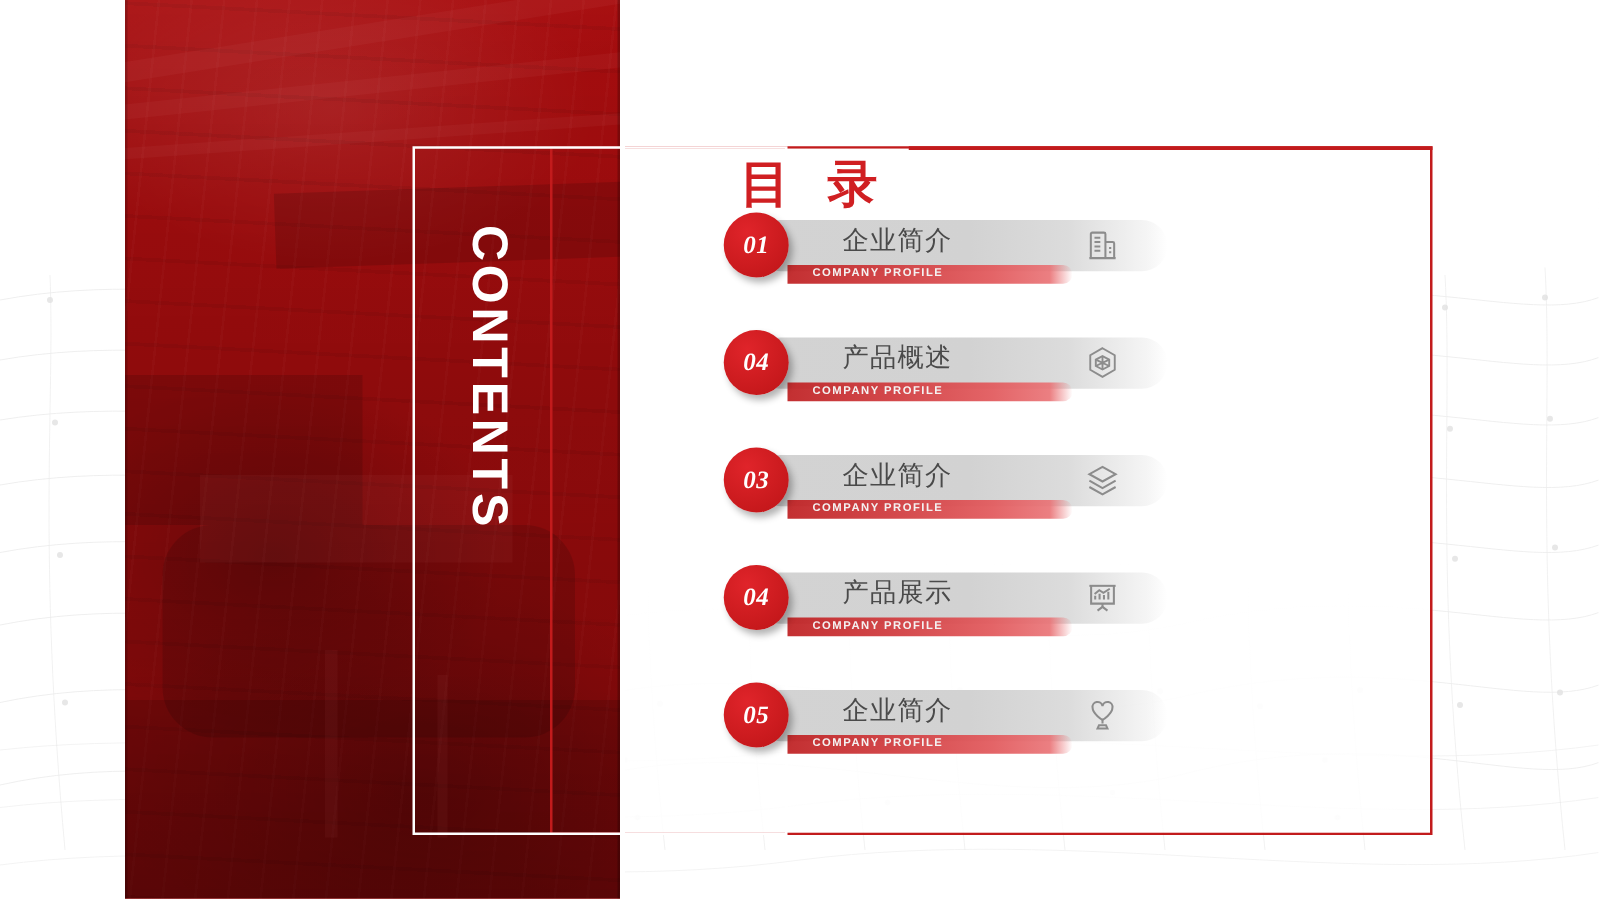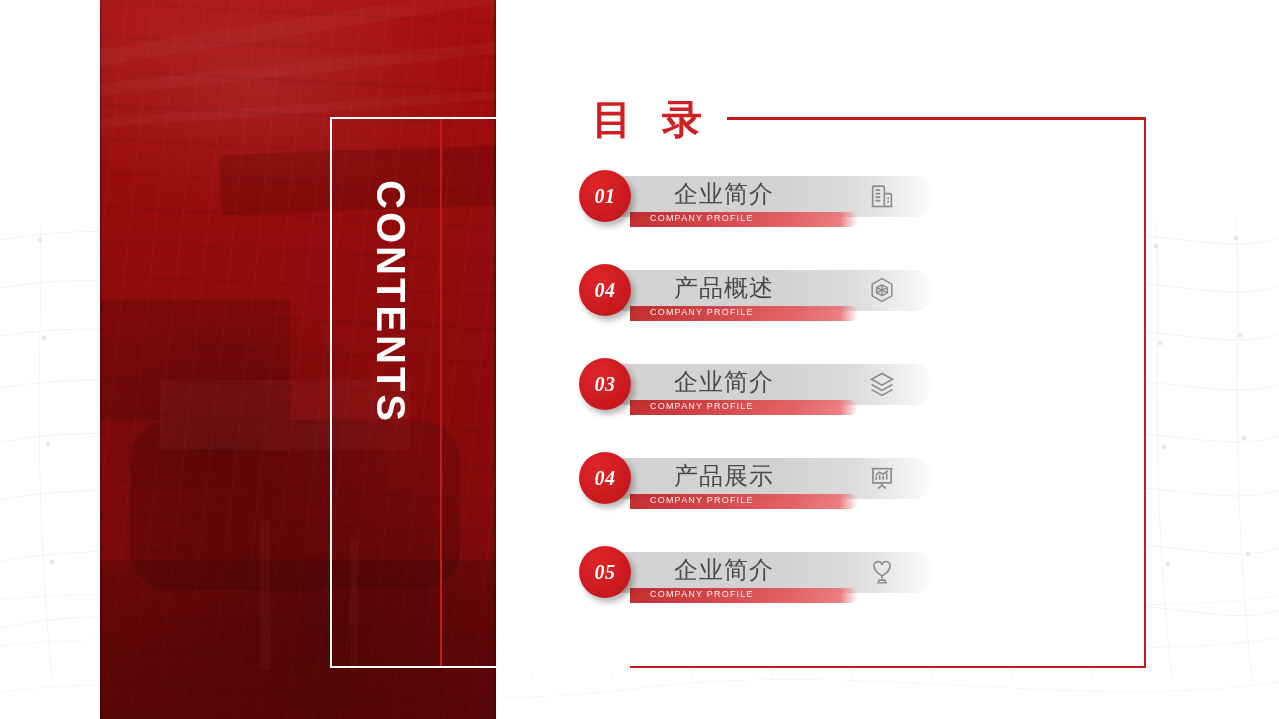--- a/index.html
+++ b/index.html
@@ -119,20 +119,21 @@
   .heading-text {
     color:#d01f22;
     font-size:40px;
     font-weight:700;
     letter-spacing:10px;
     line-height:1;
     font-family:"Liberation Serif", serif;
     white-space:nowrap;
     background:#ffffff;
     padding:4px 16px 4px 0;
+    margin-top:28px;
   }
   .heading-rule {
     position:absolute;
     left:727px; top:117px;
     width:419px; height:3px;
     background:#c21b1c;
     z-index:9;
   }
 
   
@@ -149,42 +150,42 @@
   .pill {
     position:absolute;
     left:26px; top:6px;
     width:330px; height:41px;
     border-radius:21px;
     background:linear-gradient(90deg, #d3d3d3 0%, #d2d2d2 52%, #dcdcdc 76%, rgba(226,226,226,0.35) 95%, rgba(230,230,230,0) 100%);
   }
   .pill-title {
     position:absolute;
     left:96px; top:8px;
-    font-size:24px;
+    font-size:21px;
     color:#4a4a4a;
     font-family:"Liberation Serif", serif;
     letter-spacing:1px;
     white-space:nowrap;
   }
   .redbar {
     position:absolute;
     left:52px; top:42px;
     width:228px; height:15px;
     border-radius:0 8px 8px 0;
     background:linear-gradient(90deg, rgba(190,30,32,0.92) 0%, rgba(209,63,66,0.95) 38%, rgba(226,92,95,0.95) 72%, rgba(233,113,116,0.9) 92%, rgba(236,130,133,0.0) 100%);
   }
   .redbar-text {
     position:absolute;
     left:72px; top:43px;
     font-size:9px;
     letter-spacing:1.2px;
     color:#f4f1f1;
     font-family:"Liberation Sans", sans-serif;
     white-space:nowrap;
-    font-weight:400;
+    font-weight:700;
   }
   .badge {
     position:absolute;
     left:1px; top:0;
     width:52px; height:52px;
     border-radius:50%;
     background:radial-gradient(circle at 36% 30%, #e0242a 0%, #d01d21 45%, #bd1417 100%);
     box-shadow:3px 4px 6px rgba(0,0,0,0.30);
     display:flex; align-items:center; justify-content:center;
     color:#ffffff;

